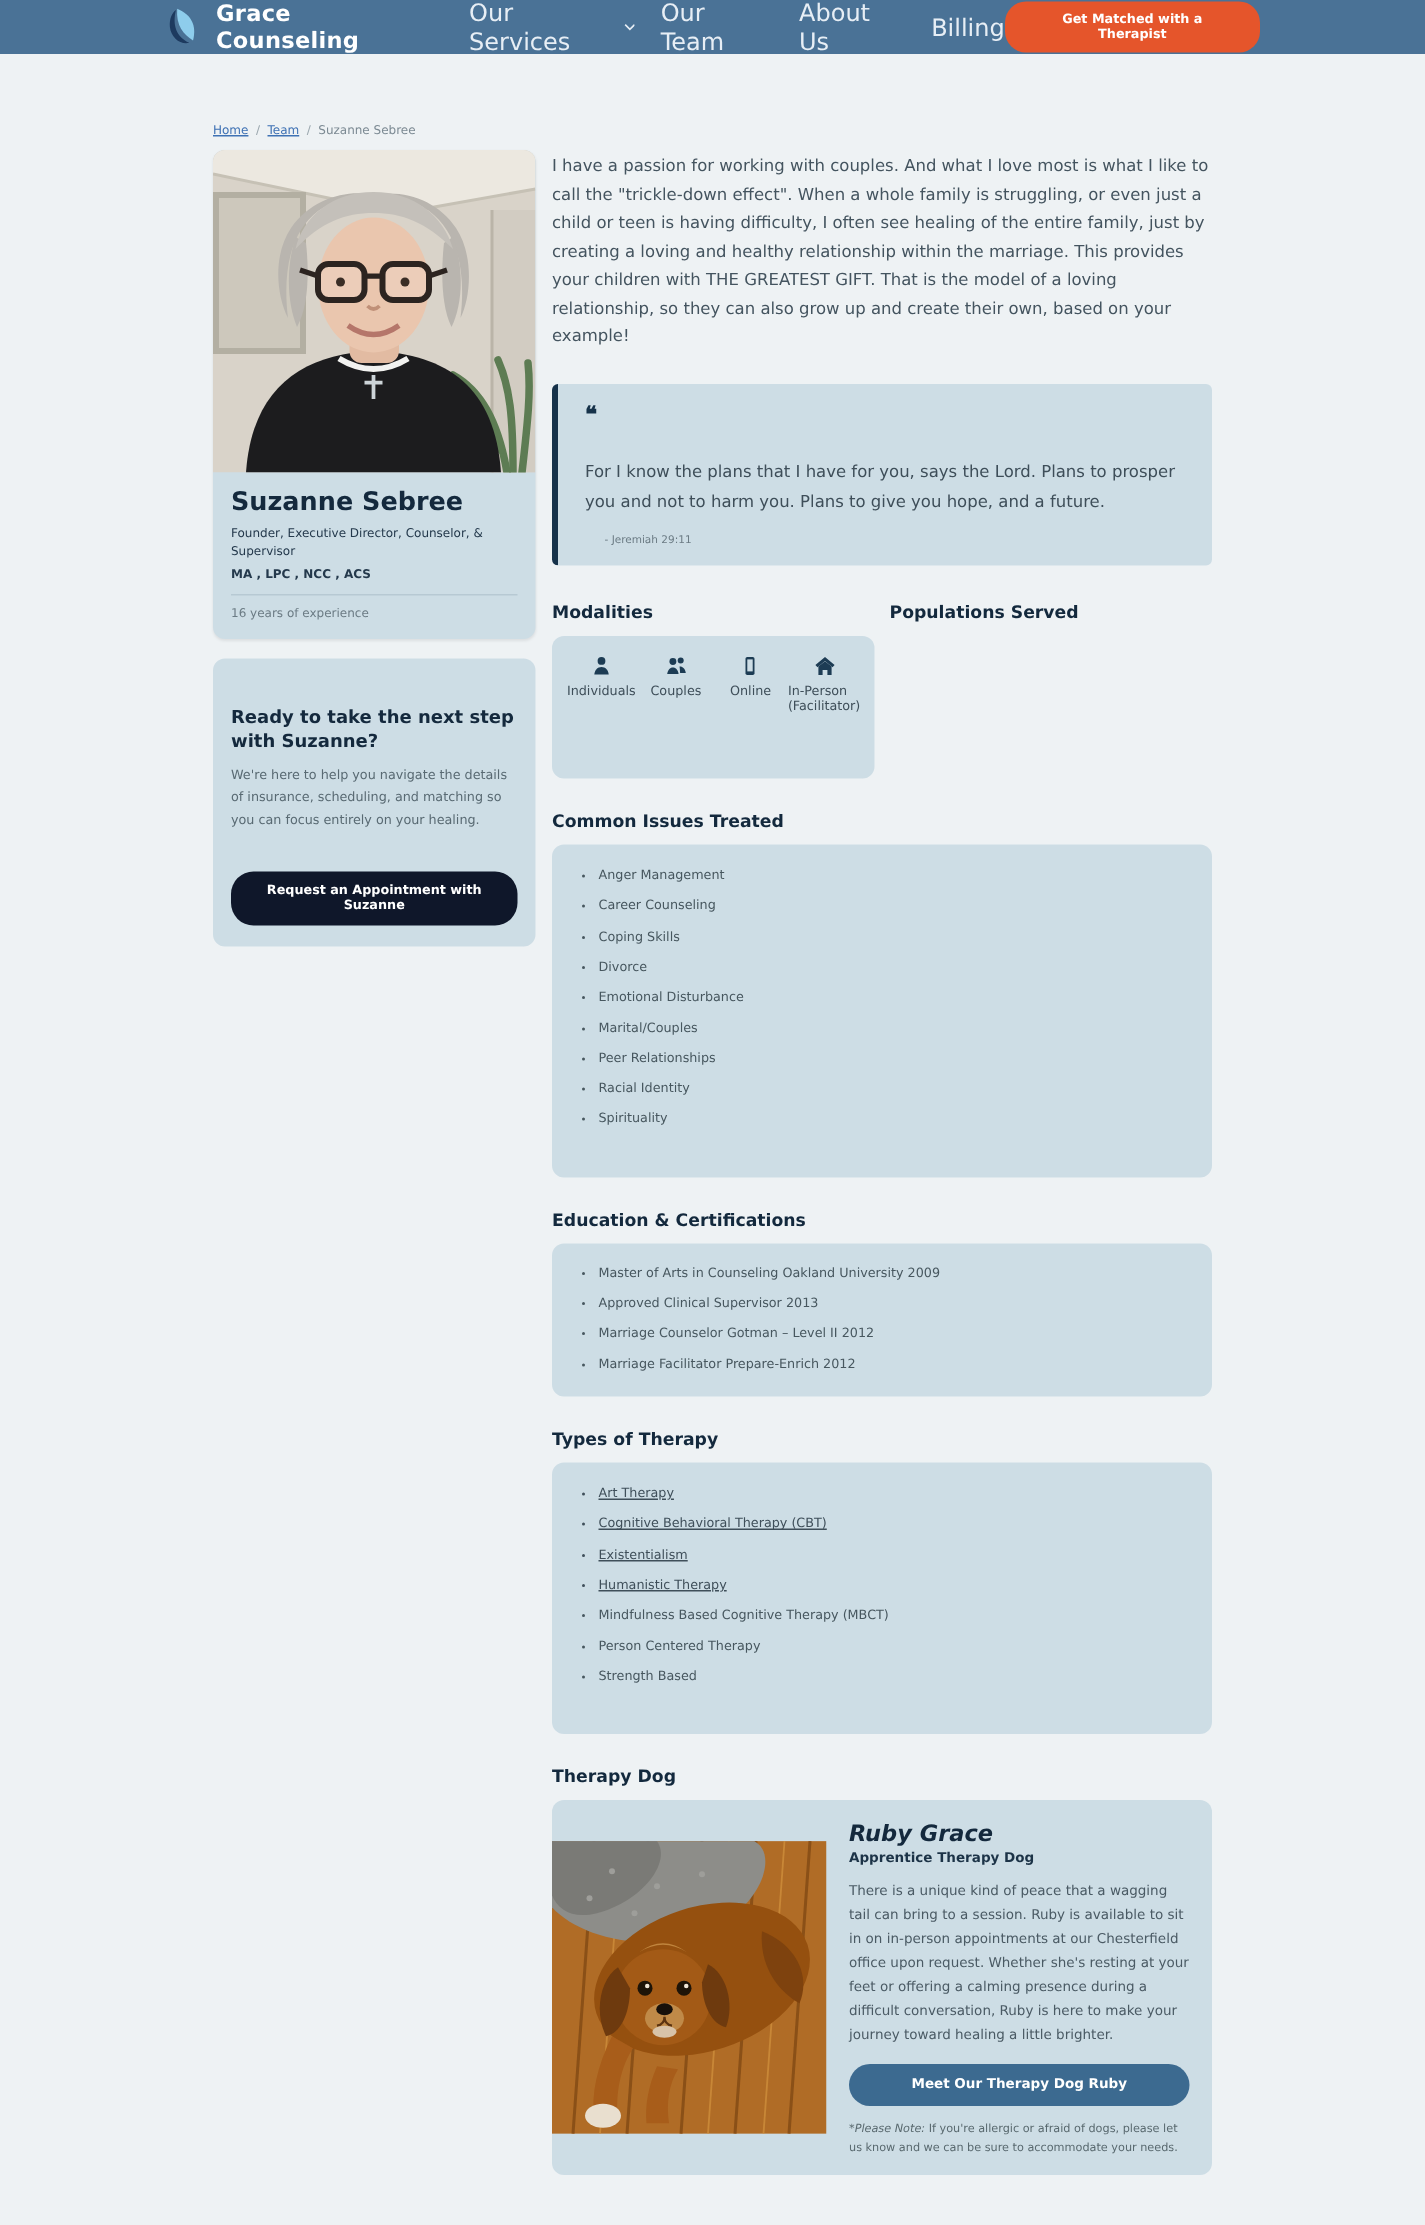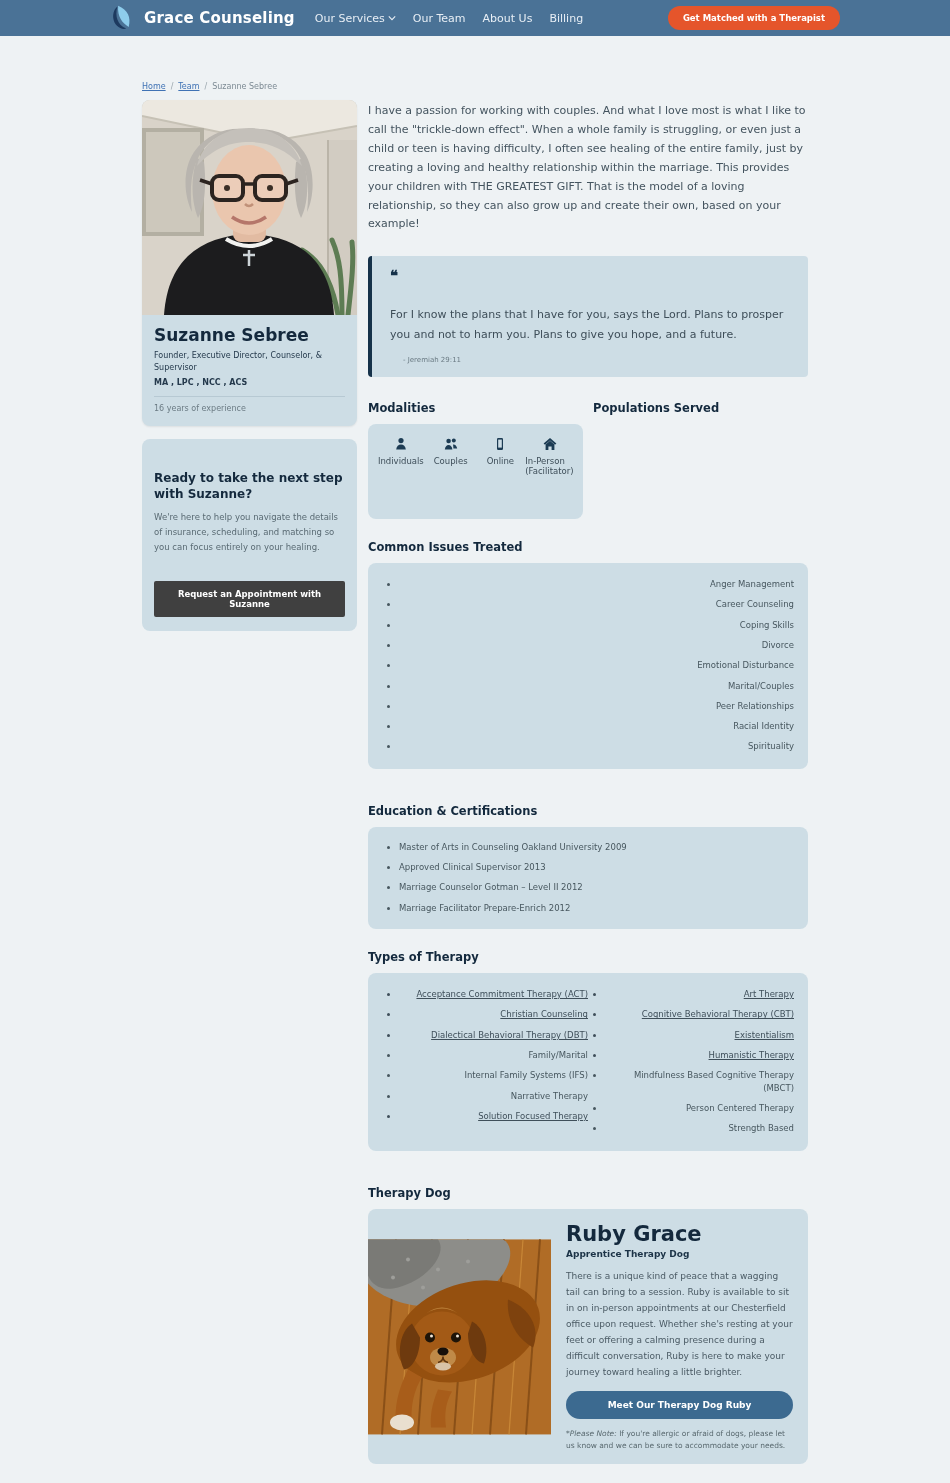--- a/index.html
+++ b/index.html
@@ -3,21 +3,21 @@
 <meta charset="utf-8">
 <style>
   * { margin:0; padding:0; box-sizing:border-box; }
   body { width:950px; font-family:"DejaVu Sans", sans-serif; background:#eef2f4; color:#16304a; }
 
   
   .header { height:36px; background:#4a7296; display:flex; align-items:center; padding:0 110px; }
   .logo { width:26px; height:26px; margin-right:8px; flex:none; }
   .brand { color:#fff; font-size:15px; font-weight:bold; letter-spacing:.2px; }
   .nav { display:flex; gap:17px; margin-left:20px; align-items:center; }
-  .nav-item { color:#e7eef5; font-size:11px; cursor:pointer; display:flex; align-items:center; gap:3px; }
+  .nav-item { color:#e7eef5; font-size:16px; cursor:pointer; display:flex; align-items:center; gap:3px; }
   .chev { width:8px; height:8px; }
   .hdr-cta { margin-left:auto; background:#e5552b; color:#fff; border:none; font-size:8.5px; font-weight:bold;
              padding:7px 15px; border-radius:14px; cursor:pointer; font-family:inherit; }
 
   
   .main { background:#eef2f4; padding:46px 142px 48px; }
   .breadcrumb { font-size:8px; color:#7c8a93; margin-bottom:9px; }
   .breadcrumb a { color:#3f72b4; text-decoration:underline; cursor:pointer; }
   .bc-sep { margin:0 5px; color:#9aa6ad; }
   .layout { display:flex; gap:11px; align-items:flex-start; }
@@ -32,50 +32,50 @@
   .p-name { font-size:17px; font-weight:bold; color:#14293d; margin-bottom:5px; }
   .p-title { font-size:8px; font-weight:normal; color:#24394c; line-height:1.55; }
   .p-creds { font-size:8px; font-weight:bold; color:#24394c; margin-top:3px; }
   .p-div { border-top:1px solid #b7c9d3; margin:9px 0 7px; }
   .p-exp { font-size:8px; color:#6b7b84; }
 
   .next-card { margin-top:13px; padding:31px 12px 14px; }
   .next-h { font-size:12px; font-weight:bold; color:#14293d; line-height:1.35; }
   .next-p { font-size:8.5px; color:#59ururf }
   .next-p { font-size:8.5px; color:#596a73; line-height:1.75; margin:8px 0 26px; }
-  .next-btn { width:100%; background:#404040; color:#fff; border:none; font-family:inherit; font-weight:bold;
-              font-size:8.5px; padding:8px 4px; border-radius:2px; cursor:pointer; }
+  .next-btn { width:100%; background:#0f172a; color:#fff; border:none; font-family:inherit; font-weight:bold;
+              font-size:8.5px; padding:8px 4px; border-radius:15px; cursor:pointer; }
 
   
   .intro { font-size:11px; line-height:1.72; color:#44545f; margin:2px 0 22px; }
   .quote-card { background:#cddde5; border-left:4px solid #16324a; border-radius:4px; padding:11px 18px 13px; margin-bottom:24px; }
   .quote-mark { font-size:15px; font-weight:bold; color:#16324a; font-family:"DejaVu Serif", serif; }
   .quote-text { font-size:11px; line-height:1.8; color:#3e4e59; margin-top:20px; }
   .quote-src { font-size:7px; color:#6b7b84; margin-top:11px; padding-left:13px; }
 
   .sec-h { font-size:11.5px; font-weight:bold; color:#13293d; margin-bottom:9px; }
   .two-col { display:flex; gap:10px; margin-bottom:21px; }
   .two-col > div { flex:1; }
   .mod-card { padding:13px 8px 11px; display:grid; grid-template-columns:1fr 1fr 1fr 1fr; row-gap:16px; min-height:95px; }
   .mod-item { display:flex; flex-direction:column; align-items:center; }
   .mod-icon { width:14px; height:14px; }
   .mod-label { font-size:8.5px; color:#3e4e59; margin-top:5px; }
   .pop-card { padding:13px 14px; min-height:95px; }
   ul.blist { list-style:disc; padding-left:17px; }
   ul.blist li { font-size:8.5px; color:#47575f; margin-bottom:8px; line-height:1.45; }
-  .issues-card, .types-card { padding:15px 14px 8px; display:flex; margin-bottom:35px;text-align:right; }
+  .issues-card, .types-card { padding:15px 14px 24px; display:flex; margin-bottom:21px; }
   .issues-card ul, .types-card ul { flex:1; }
   .edu-card { padding:14px 14px 7px; margin-bottom:21px; }
   .types-card li.is-link { text-decoration:underline; cursor:pointer; color:#3f4f5a; }
 
   
   .dog-card { display:flex; overflow:hidden; border-radius:8px; background:#cddde5; }
   .dog-photo { width:183px; flex:none; display:block; }
   .dog-body { flex:1; padding:13px 15px 12px; }
-  .dog-name { font-size:21px; font-weight:bold; color:#14293d; }
+  .dog-name { font-size:15px; font-weight:bold; color:#14293d;font-style:italic; }
   .dog-role { font-size:9px; font-weight:bold; color:#1c3347; margin:3px 0 9px; }
   .dog-text { font-size:9px; line-height:1.78; color:#4a5a64; }
   .dog-btn { width:100%; margin:11px 0 9px; background:#3c6a90; border:none; color:#fff; font-family:inherit;
              font-weight:bold; font-size:9px; padding:9px 4px; border-radius:16px; cursor:pointer; }
   .dog-note { font-size:7.5px; color:#59696f; line-height:1.65; }
   .dog-note em { font-style:italic; }
 
   
   .band { position:relative; height:147px; overflow:hidden; color:#fff;
     background:
@@ -245,29 +245,20 @@
               <li>Approved Clinical Supervisor 2013</li>
               <li>Marriage Counselor Gotman – Level II 2012</li>
               <li>Marriage Facilitator Prepare-Enrich 2012</li>
             </ul>
         </div>
       </div>
 
       <div>
         <div class="sec-h">Types of Therapy</div>
         <div class="card types-card">
-          <ul class="blist">
-              <li class="is-link">Acceptance Commitment Therapy (ACT)</li>
-              <li class="is-link">Christian Counseling</li>
-              <li class="is-link">Dialectical Behavioral Therapy (DBT)</li>
-              <li>Family/Marital</li>
-              <li>Internal Family Systems (IFS)</li>
-              <li>Narrative Therapy</li>
-              <li class="is-link">Solution Focused Therapy</li>
-            </ul>
           <ul class="blist">
               <li class="is-link">Art Therapy</li>
               <li class="is-link">Cognitive Behavioral Therapy (CBT)</li>
               <li class="is-link">Existentialism</li>
               <li class="is-link">Humanistic Therapy</li>
               <li>Mindfulness Based Cognitive Therapy (MBCT)</li>
               <li>Person Centered Therapy</li>
               <li>Strength Based</li>
             </ul>
         </div>

